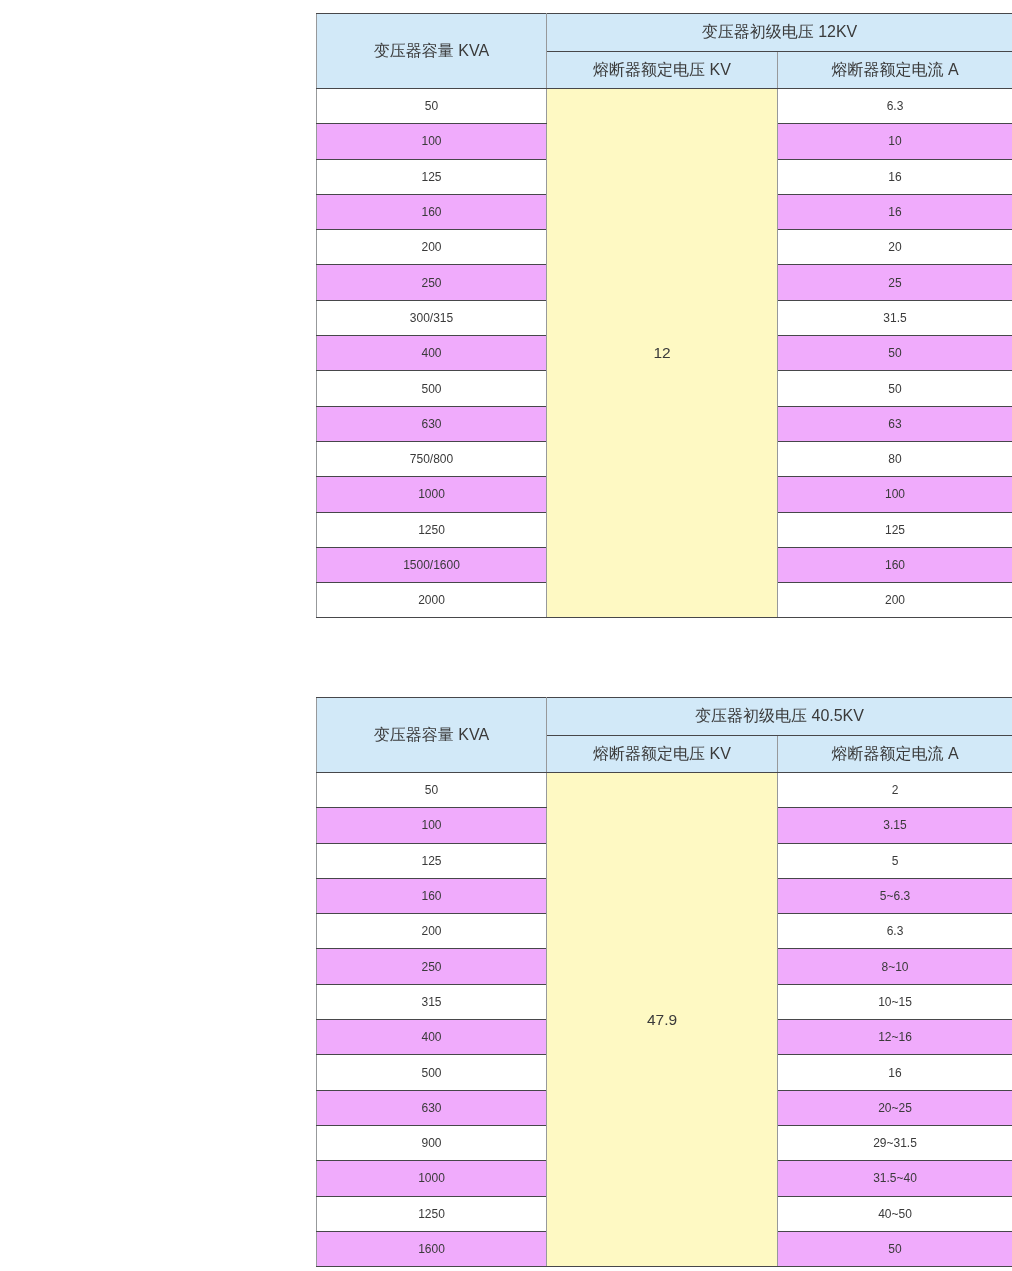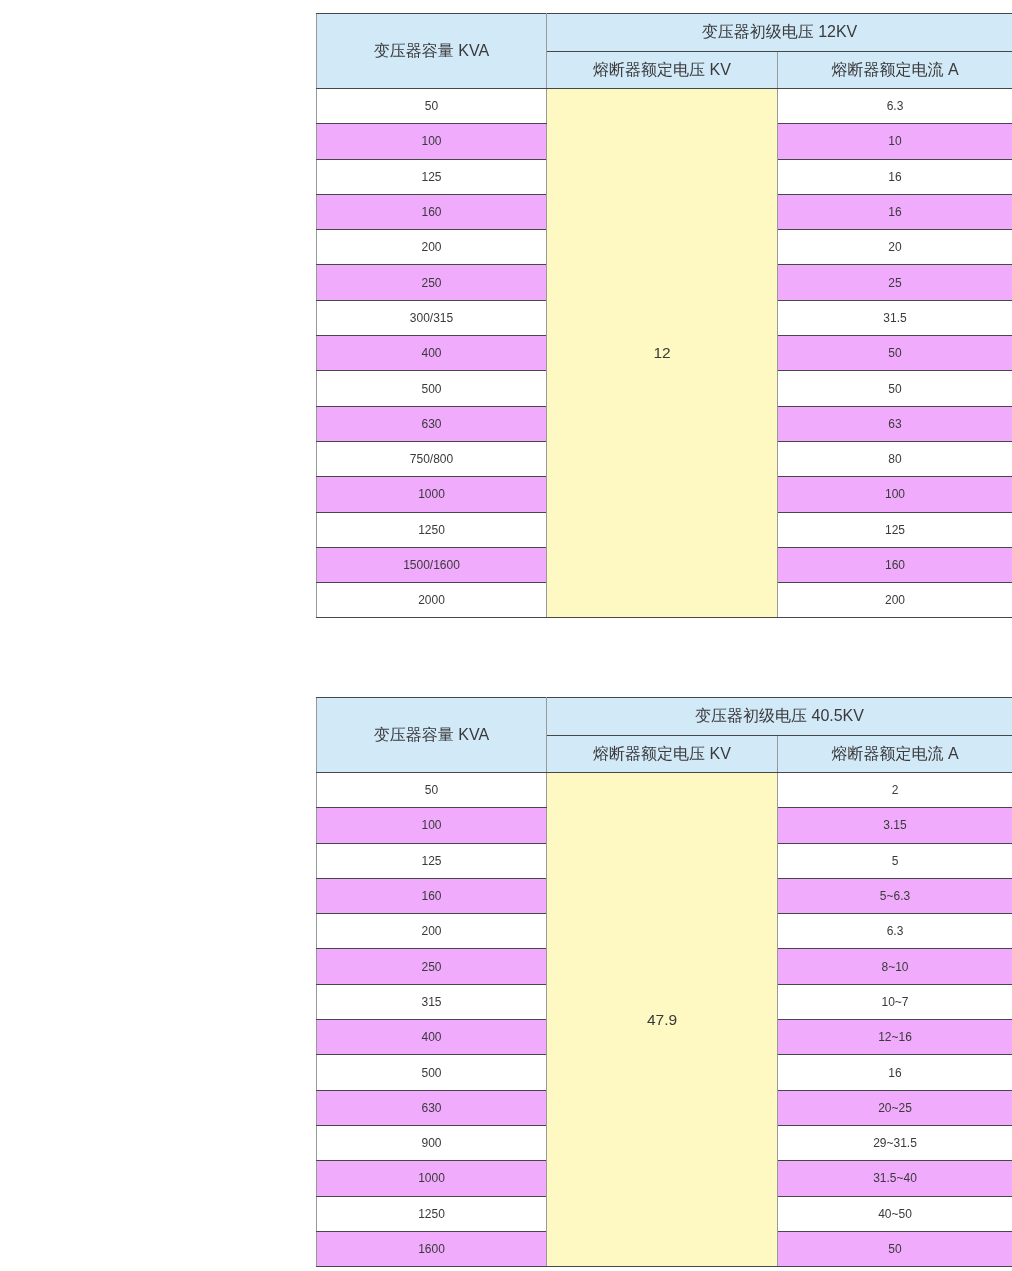--- a/index.html
+++ b/index.html
@@ -190,21 +190,21 @@
           <tr>
             <td>200</td>
             <td>6.3</td>
           </tr>
           <tr class="stripe">
             <td>250</td>
             <td>8~10</td>
           </tr>
           <tr>
             <td>315</td>
-            <td>10~7</td>
+            <td>10~15</td>
           </tr>
           <tr class="stripe">
             <td>400</td>
             <td>12~16</td>
           </tr>
           <tr>
             <td>500</td>
             <td>16</td>
           </tr>
           <tr class="stripe">

